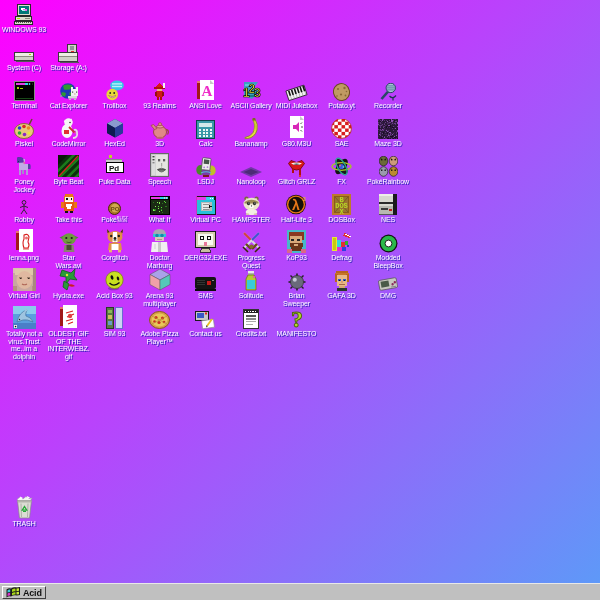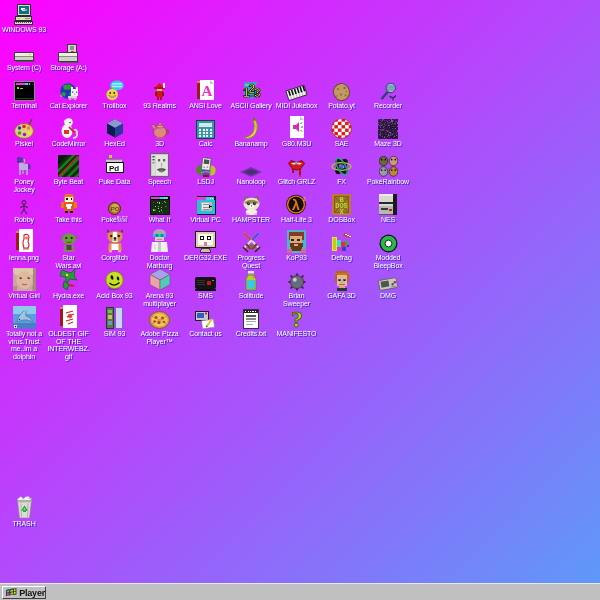--- a/index.html
+++ b/index.html
@@ -1317,14 +1317,14 @@
       <svg width="16" height="13" viewBox="0 0 16 13">
         <path d="M1.5 3.5 Q4 1.5 6 2.5 L6 10.5 Q4 9.5 1.5 11.5 Z" fill="#1a1a1a"></path>
         <path d="M2.5 4.2 Q4 3 5.2 3.6 L5.2 6.2 Q4 5.8 2.5 6.8 Z" fill="#38c8d8"></path>
         <path d="M2.5 7.5 Q4 6.5 5.2 7 L5.2 9.6 Q4 9.2 2.5 10.2 Z" fill="#d838c8"></path>
         <path d="M6 2.5 Q9 0.5 12 1.5 L15 1 L15 9 L12 9.5 Q9 8.5 6 10.5 Z" fill="#1a1a1a"></path>
         <path d="M7 3.5 Q9 2.2 10.5 2.7 L10.5 5.4 Q9 5 7 6 Z" fill="#a8d818"></path>
         <path d="M11.5 2.5 L14 2.2 L14 4.8 L11.5 5.2 Z" fill="#c8e838"></path>
         <path d="M7 7 Q9 5.8 10.5 6.3 L10.5 8.6 Q9 8.2 7 9.3 Z" fill="#a8d818"></path>
         <path d="M11.5 6 L14 5.7 L14 8.2 L11.5 8.6 Z" fill="#c8e838"></path>
       </svg>
-      <b>Player</b>
+      <b>Acid</b>
     </div>
   </div>
 </body></html>

